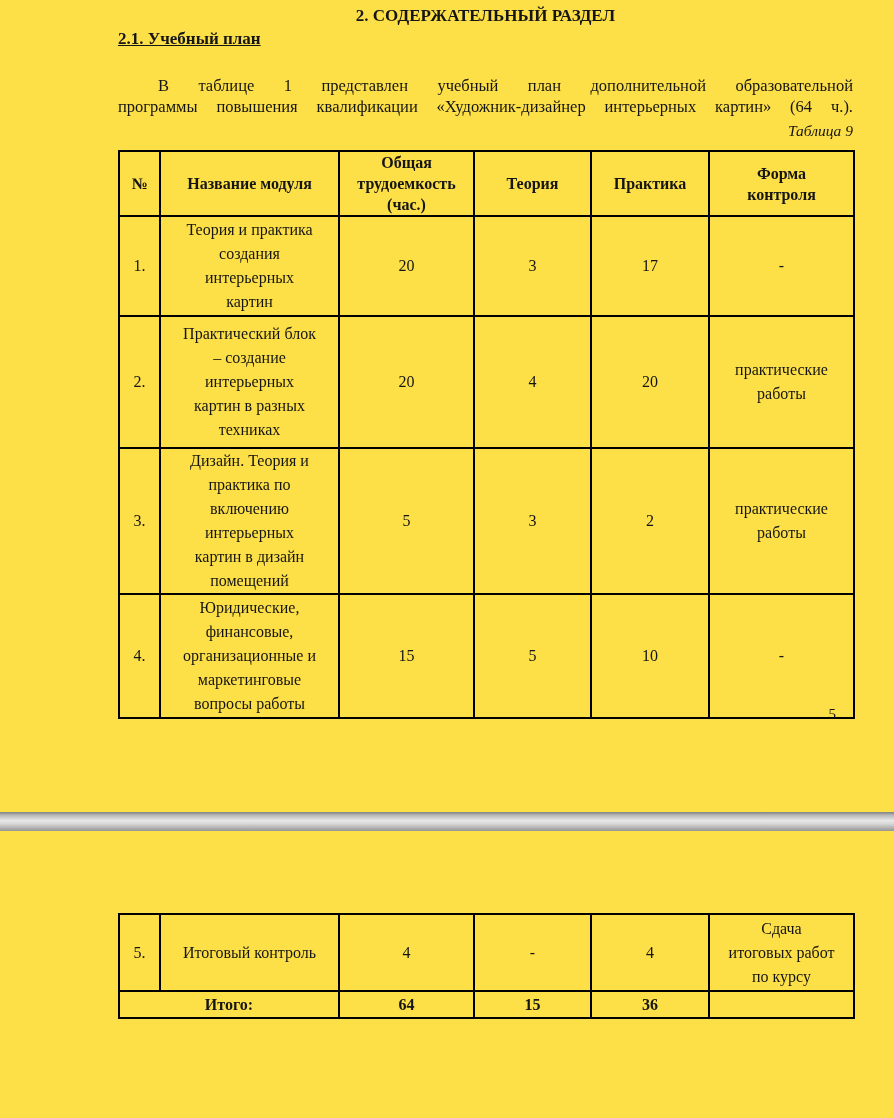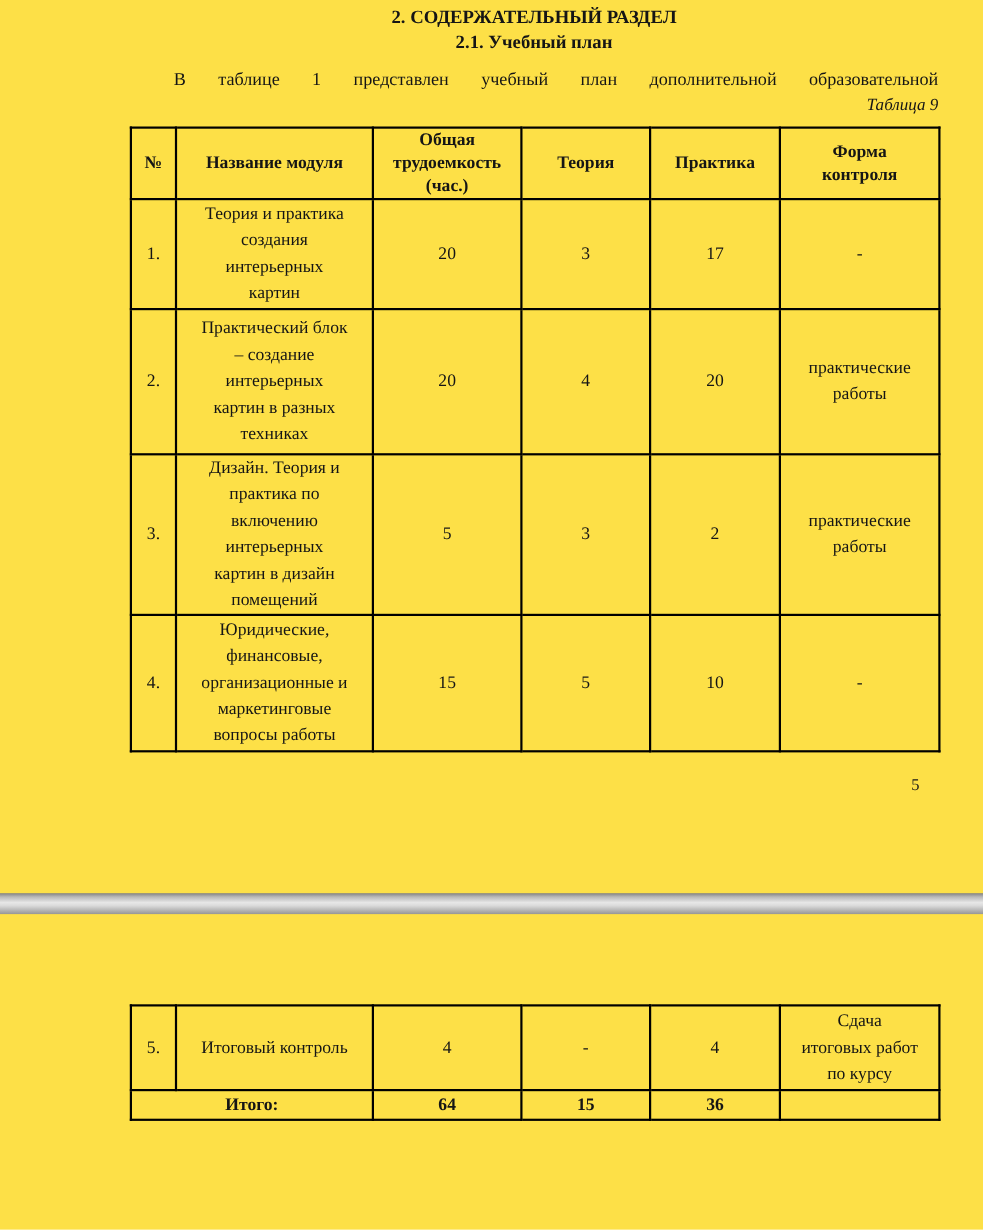--- a/index.html
+++ b/index.html
@@ -2,23 +2,23 @@
 <html><head>
 <meta charset="utf-8">
 <style>
   html,body{margin:0;padding:0;background:#fff;}
   .screen{
     position:relative;width:894px;height:1118px;background:#fde047;
     font-family:"Liberation Serif","DejaVu Serif",serif;color:#151515;overflow:hidden;
   }
   .content{position:absolute;left:118px;top:4px;width:735px;}
   .doc-title{font-size:17px;font-weight:bold;text-align:center;line-height:23px;}
-  .doc-subtitle{font-size:17px;font-weight:bold;text-align:center;line-height:23px;}
+  .doc-subtitle{font-size:17px;font-weight:bold;line-height:23px;text-decoration:underline;}
   .para-line{font-size:16.5px;line-height:21px;text-align:justify;text-align-last:justify;}
-  .para-line.first{text-indent:40px;margin-top:11px;}
+  .para-line.first{text-indent:40px;margin-top:25px;}
   .table-caption{font-style:italic;font-size:15.5px;text-align:right;line-height:22px;margin-top:3px;}
   table.plan{border-collapse:collapse;table-layout:fixed;width:735px;margin-top:8px;}
   table.plan td, table.plan th{
     border:2px solid #000;text-align:center;vertical-align:middle;
     white-space:pre-line;font-size:16px;line-height:24px;padding:0 2px;
     overflow:hidden;
   }
   table.plan th{font-weight:bold;line-height:21px;}
   table.plan .bold{font-weight:bold;}
   .pagenum{position:absolute;top:706px;left:118px;width:718px;text-align:right;font-size:15px;}
@@ -30,20 +30,21 @@
 </style>
 </head>
 <body>
 
 <div class="screen">
 
   <div class="content">
     <div class="doc-title">2. СОДЕРЖАТЕЛЬНЫЙ РАЗДЕЛ</div>
     <div class="doc-subtitle">2.1. Учебный план</div>
     <div class="para-line first">В таблице 1 представлен учебный план дополнительной образовательной</div>
+    <div class="para-line">программы повышения квалификации «Художник-дизайнер интерьерных картин» (64 ч.).</div>
     <div class="table-caption">Таблица 9</div>
 
     <table class="plan">
       <colgroup>
         <col style="width:41px">
           <col style="width:179px">
           <col style="width:135px">
         <col style="width:117px">
           <col style="width:118px">
           <col style="width:145px">

